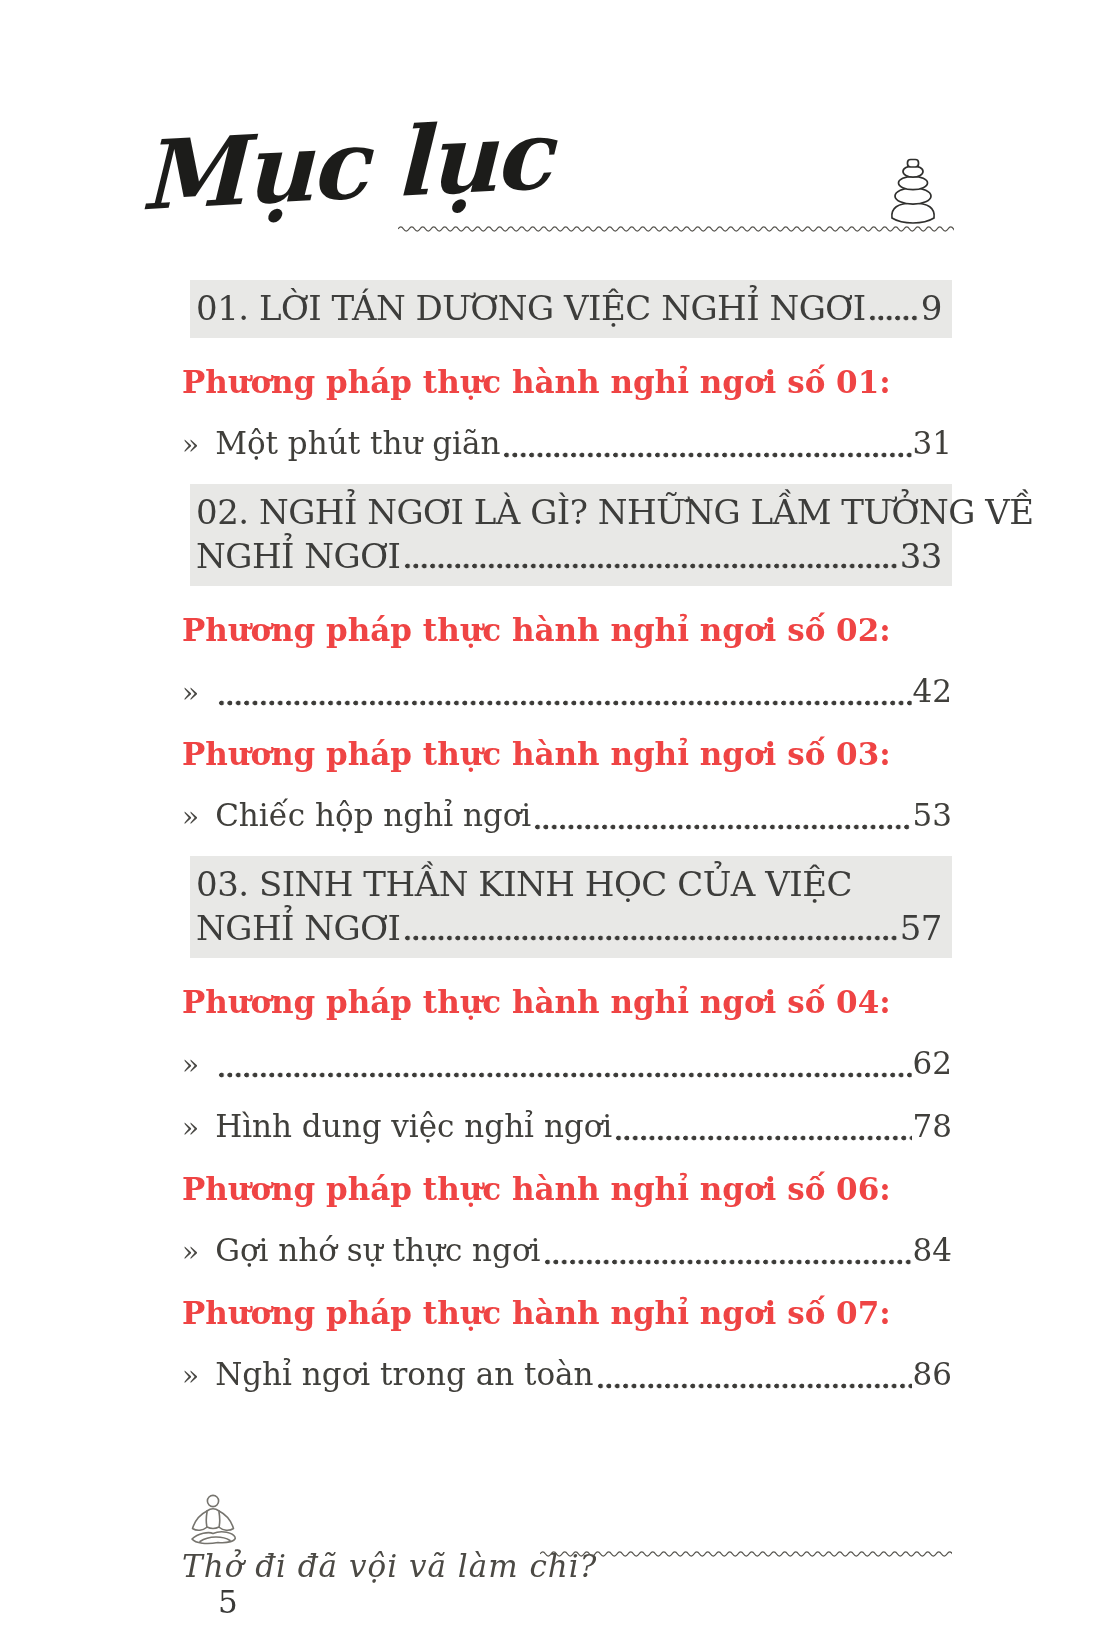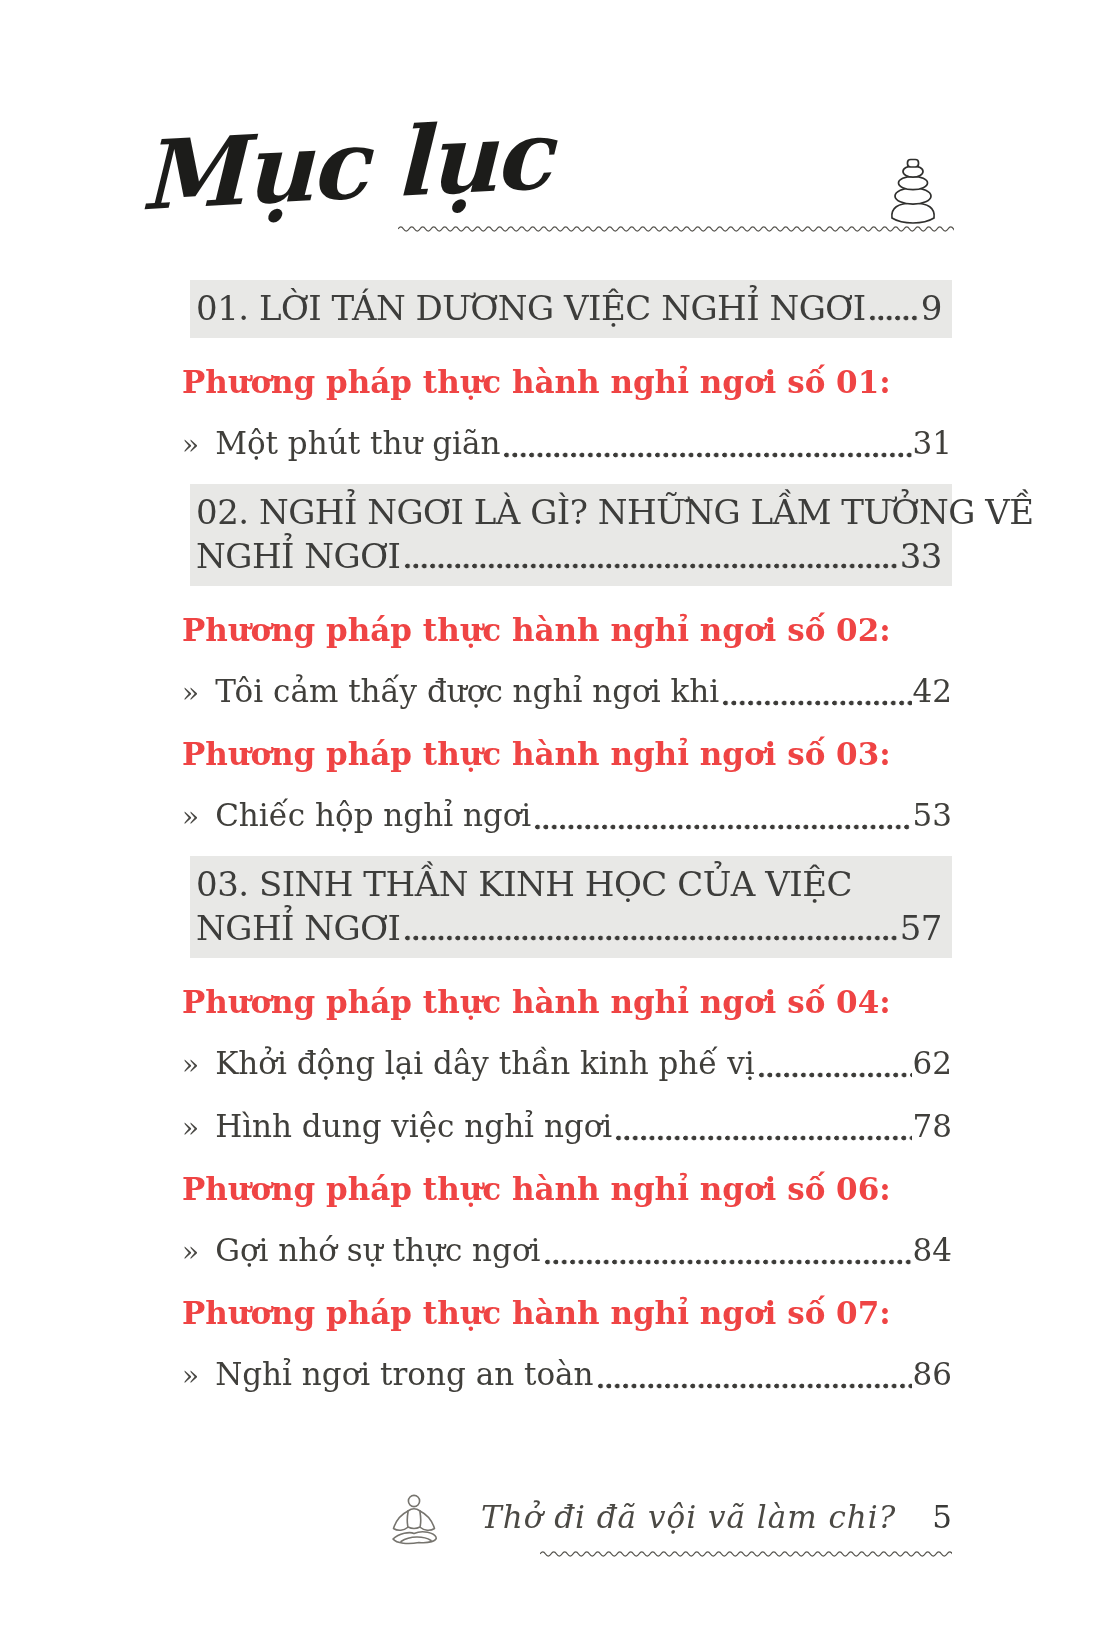--- a/index.html
+++ b/index.html
@@ -40,21 +40,21 @@
   .dotted-leader {
     flex:1; align-self:flex-end; height:10px; min-width:18px;
     margin:0 1px 7px 3px;
     background-image:radial-gradient(circle at 3.5px 5px, #3c3b38 2.1px, rgba(0,0,0,0) 2.7px);
     background-size:8.4px 10px; background-repeat:repeat-x;
   }
   .page-number { white-space:nowrap; }
 
   
   .footer { position:absolute; left:182px; right:167px; top:1486px; height:90px; }
-  .footer-row { display:flex; align-items:center; justify-content:flex-end; }
+  .footer-row { display:flex; align-items:flex-start; justify-content:flex-end;flex-direction:column; }
   .meditation-icon { margin-right:36px; margin-top:6px; }
   .footer-tagline {
     font-size:31px; font-style:italic; color:#4b4944; letter-spacing:1px; white-space:nowrap;
   }
   .footer-pagenum { font-size:31px; margin-left:36px; color:#3a3a38; }
   .footer-wave { position:absolute; right:0; top:62px; }
   svg .stone  { fill:#ffffff; stroke:#2f2f2d; stroke-width:1.7; }
   svg .medi   { fill:none; stroke:#76746e; stroke-width:1.6; stroke-linecap:round; stroke-linejoin:round; }
   .wave-path  { fill:none; stroke:#57554f; stroke-width:1.3; }
 </style>
@@ -100,21 +100,20 @@
         </div>
         <div class="chapter-line">
           <span class="entry-label">NGHỈ NGƠI</span>
           <span class="dotted-leader"></span>
           <span class="page-number">33</span>
         </div>
       </div>
       <div class="method-heading">Phương pháp thực hành nghỉ ngơi số 02:</div>
       <div class="sub-entry">
         <span class="marker">»</span>
-        <span class="entry-label">Tôi cảm thấy được nghỉ ngơi khi</span>
         <span class="dotted-leader"></span>
         <span class="page-number">42</span>
       </div>
       <div class="method-heading">Phương pháp thực hành nghỉ ngơi số 03:</div>
       <div class="sub-entry">
         <span class="marker">»</span>
         <span class="entry-label">Chiếc hộp nghỉ ngơi</span>
         <span class="dotted-leader"></span>
         <span class="page-number">53</span>
       </div>
@@ -124,21 +123,20 @@
         </div>
         <div class="chapter-line">
           <span class="entry-label">NGHỈ NGƠI</span>
           <span class="dotted-leader"></span>
           <span class="page-number">57</span>
         </div>
       </div>
       <div class="method-heading">Phương pháp thực hành nghỉ ngơi số 04:</div>
       <div class="sub-entry">
         <span class="marker">»</span>
-        <span class="entry-label">Khởi động lại dây thần kinh phế vị</span>
         <span class="dotted-leader"></span>
         <span class="page-number">62</span>
       </div>
       <div class="sub-entry">
         <span class="marker">»</span>
         <span class="entry-label">Hình dung việc nghỉ ngơi</span>
         <span class="dotted-leader"></span>
         <span class="page-number">78</span>
       </div>
       <div class="method-heading">Phương pháp thực hành nghỉ ngơi số 06:</div>

